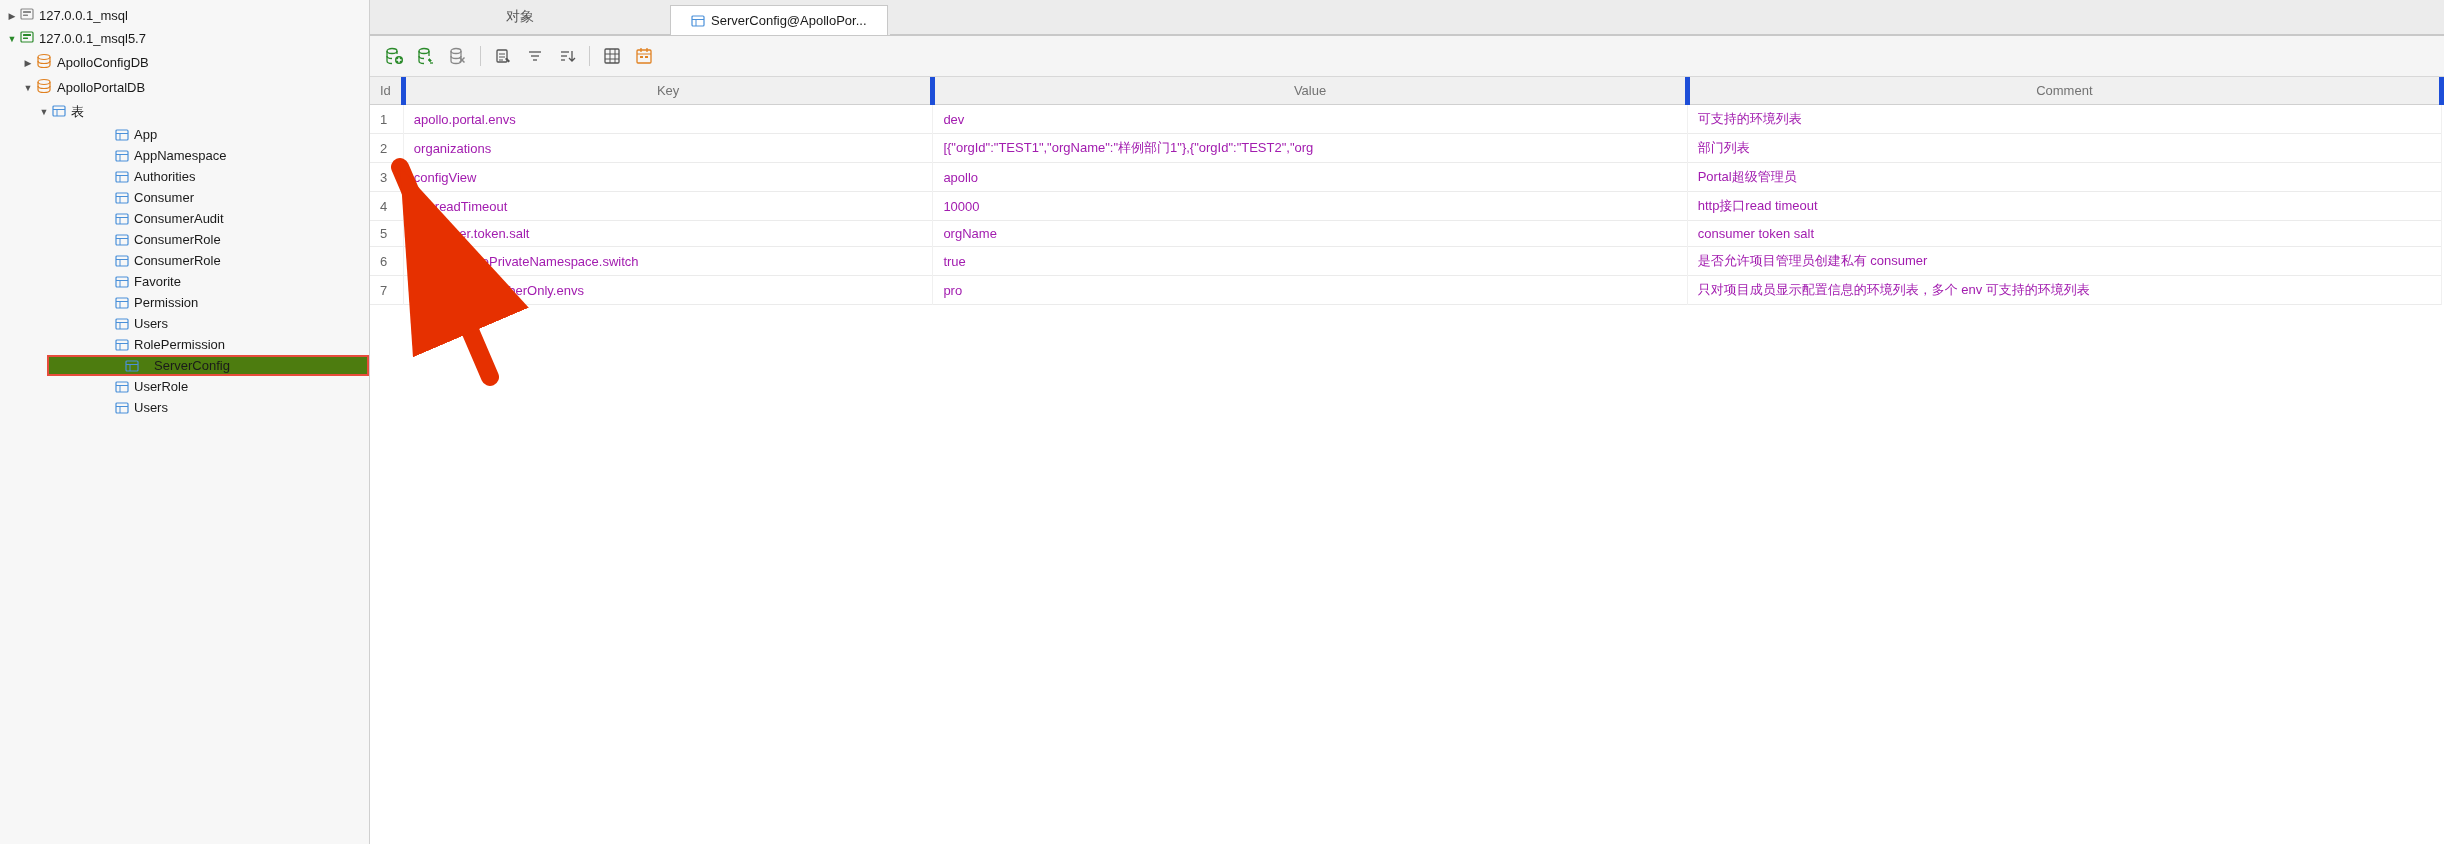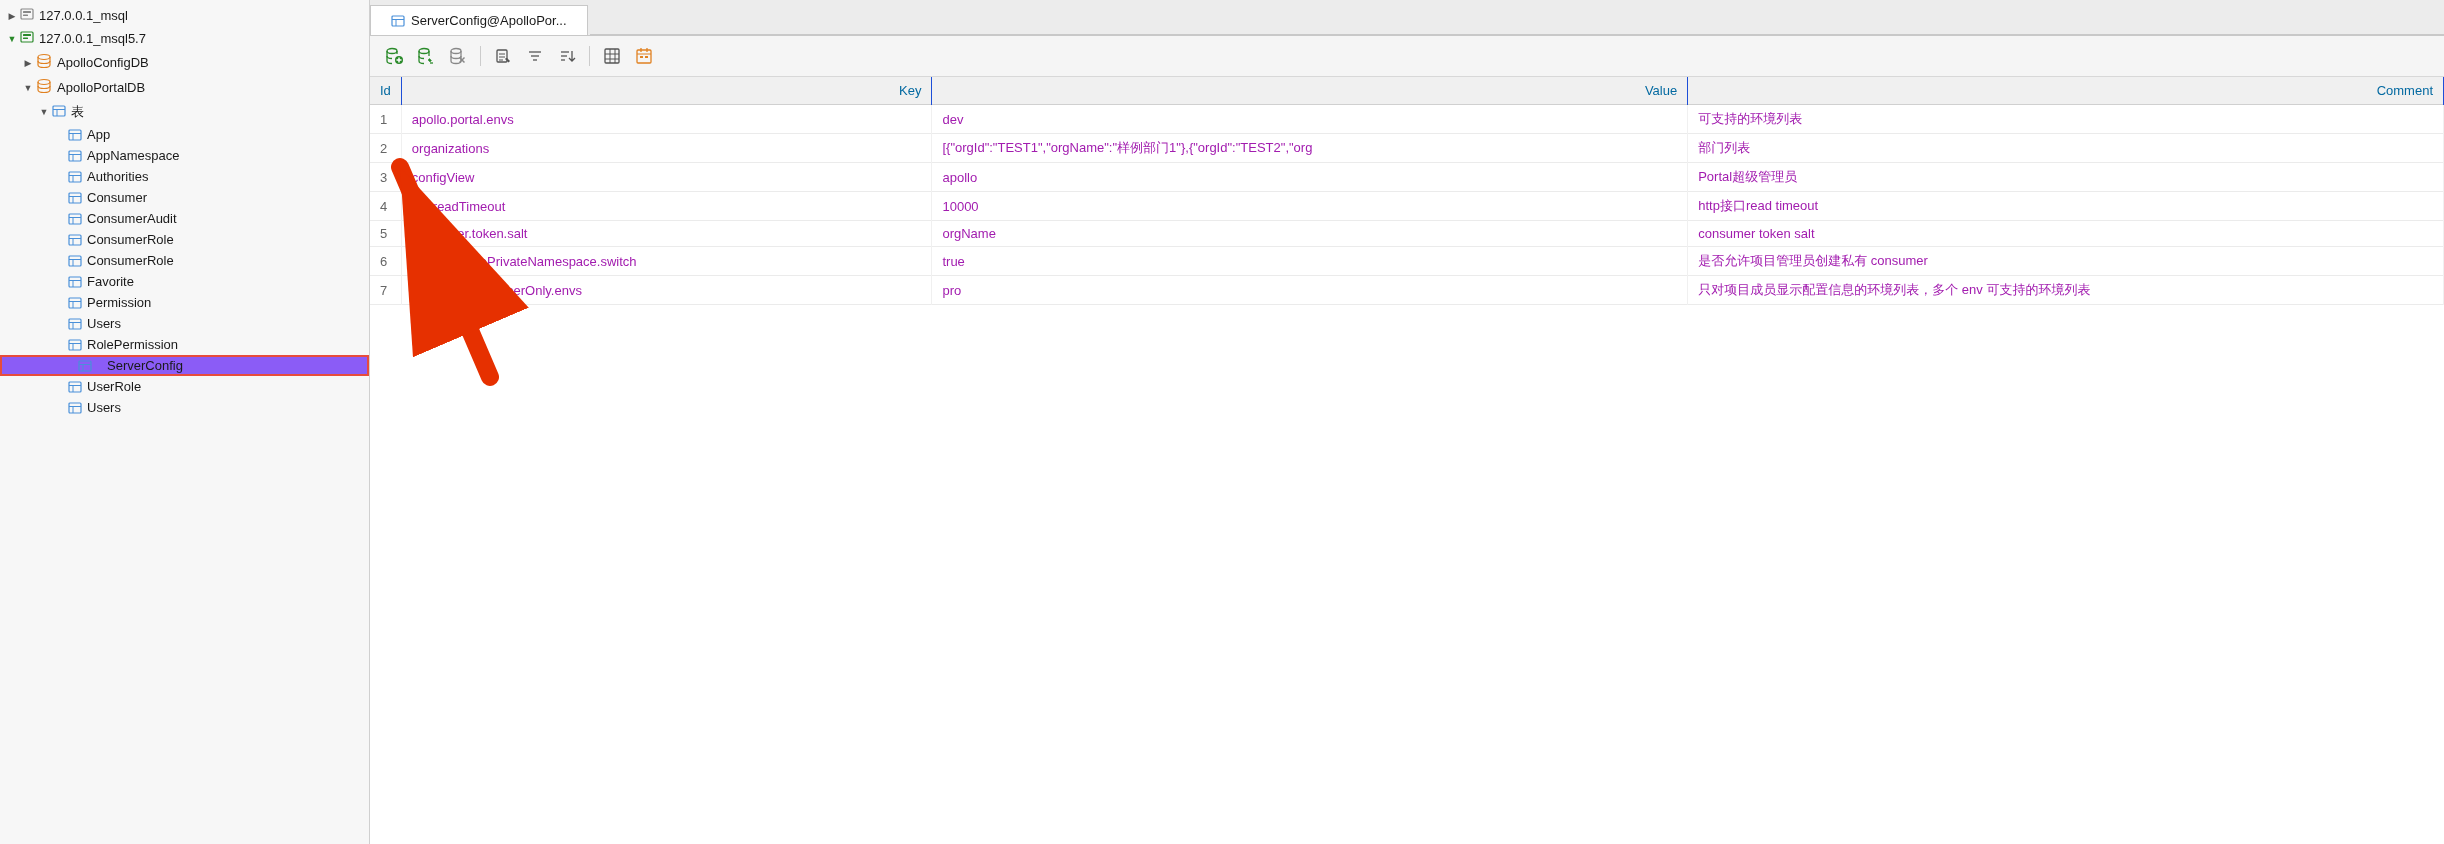--- a/index.html
+++ b/index.html
@@ -22,21 +22,21 @@
       white-space: nowrap;
       user-select: none;
     }
     .sidebar-item.highlighted {
       outline: 2px solid #e74c3c;
       outline-offset: -2px;
     }
     .indent-0 { padding-left: 6px; }
     .indent-1 { padding-left: 22px; }
     .indent-2 { padding-left: 38px; }
-    .indent-3 { padding-left: 54px; }
+    .indent-3 { padding-left: 54px; margin-left: 47px; }
 
     .triangle {
       width: 12px;
       height: 12px;
       display: inline-flex;
       align-items: center;
       justify-content: center;
       margin-right: 2px;
       color: #555;
       font-size: 9px;
@@ -126,25 +126,25 @@
     table {
       width: 100%;
       border-collapse: collapse;
       font-size: 13px;
     }
     thead tr {
       background: #f0f0f0;
       border-bottom: 1px solid #d0d0d0;
     }
     thead th {
-      text-align: right;
+      text-align: center;
       padding: 6px 10px;
       font-weight: 500;
-      color: #0369a1;
-      border-right: 1px solid #1d4ed8;
+      color: #737373;
+      border-right: 5px solid #1d4ed8;
       white-space: nowrap;
     }
     tbody tr {
       border-bottom: 1px solid #ebebeb;
     }
     tbody td {
       padding: 5px 10px;
       color: #a21caf;
       border-right: 1px solid #f0f0f0;
       white-space: nowrap;
@@ -324,21 +324,21 @@
   <div class="sidebar-item indent-3">
     <span class="triangle" style="visibility:hidden;">▶</span>
     <svg class="tbl-icon" viewBox="0 0 14 14" fill="none">
         <rect x="1" y="2" width="12" height="10" rx="1" fill="none" stroke="#4a90d9" stroke-width="1.2"></rect>
         <line x1="1" y1="5.5" x2="13" y2="5.5" stroke="#4a90d9" stroke-width="1"></line>
         <line x1="5" y1="5.5" x2="5" y2="12" stroke="#4a90d9" stroke-width="1"></line>
       </svg>
     <span class="item-label">RolePermission</span>
   </div>
 
-  <div class="sidebar-item indent-3 highlighted" style="background:#8b5cf6;gap:10px;">
+  <div class="sidebar-item indent-3 highlighted" style="background:#4d7c0f;gap:10px;">
     <span class="triangle" style="visibility:hidden;">▶</span>
     <svg class="tbl-icon" viewBox="0 0 14 14" fill="none">
         <rect x="1" y="2" width="12" height="10" rx="1" fill="none" stroke="#4a90d9" stroke-width="1.2"></rect>
         <line x1="1" y1="5.5" x2="13" y2="5.5" stroke="#4a90d9" stroke-width="1"></line>
         <line x1="5" y1="5.5" x2="5" y2="12" stroke="#4a90d9" stroke-width="1"></line>
       </svg>
     <span class="item-label">ServerConfig</span>
   </div>
   <div class="sidebar-item indent-3">
     <span class="triangle" style="visibility:hidden;">▶</span>
@@ -357,20 +357,25 @@
         <line x1="5" y1="5.5" x2="5" y2="12" stroke="#4a90d9" stroke-width="1"></line>
       </svg>
     <span class="item-label">Users</span>
   </div>
 </div>
 
 <div class="main">
 
   <div class="tab-bar">
 
+    <div style="display:flex; align-items:flex-end; flex:0 0 auto;">
+      <div class="tab-center" style="min-width:300px; border-bottom: 1px solid #c8c8c8;">
+        <span>对象</span>
+      </div>
+    </div>
     <div class="tab active">
       <svg width="14" height="14" viewBox="0 0 14 14" fill="none">
         <rect x="1" y="2" width="12" height="10" rx="1" fill="none" stroke="#4a90d9" stroke-width="1.2"></rect>
         <line x1="1" y1="5.5" x2="13" y2="5.5" stroke="#4a90d9" stroke-width="1"></line>
         <line x1="5" y1="5.5" x2="5" y2="12" stroke="#4a90d9" stroke-width="1"></line>
       </svg>
       <span>ServerConfig@ApolloPor...</span>
     </div>
     <div style="flex:1; border-bottom:1px solid #c8c8c8;"></div>
   </div>

